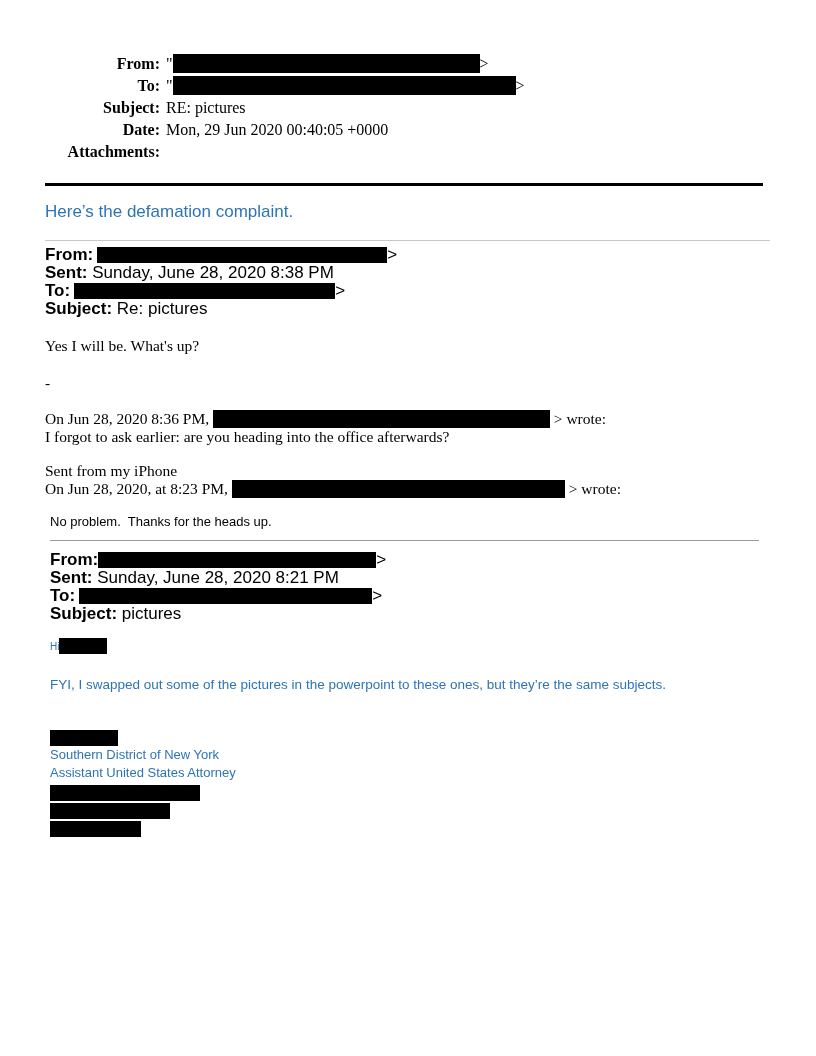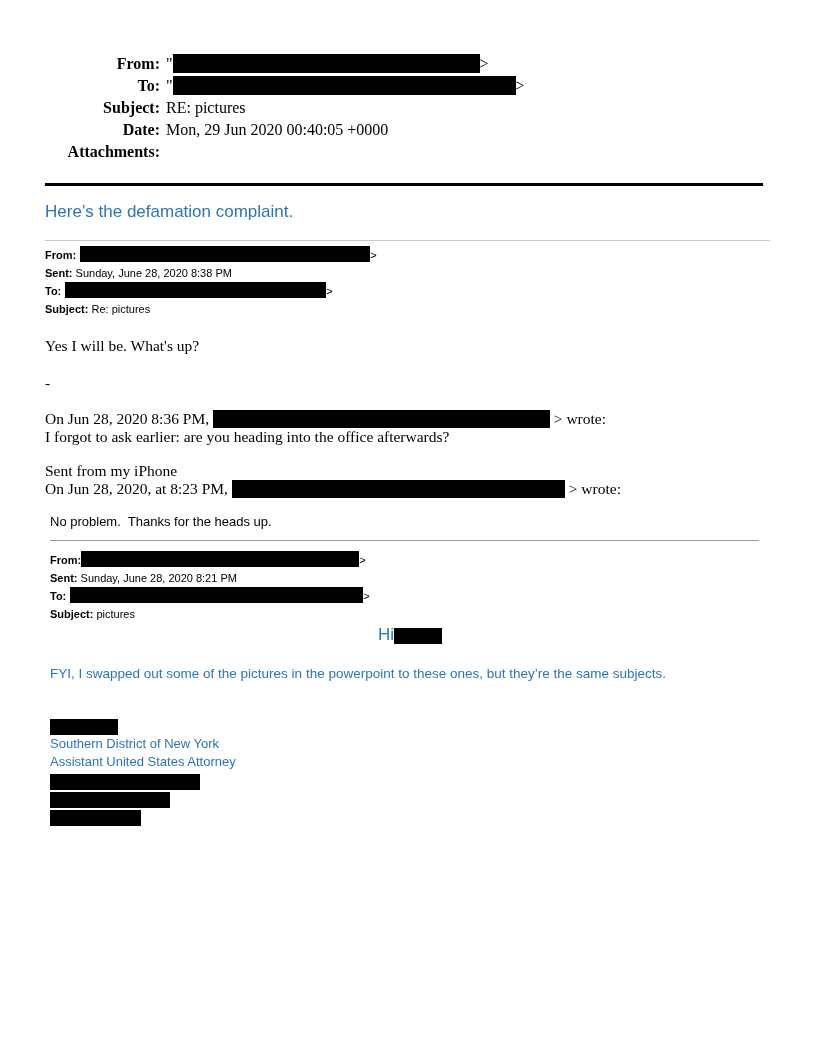--- a/index.html
+++ b/index.html
@@ -25,37 +25,37 @@
   .r-block{ display:block; height:16px; }
 
   .rule-thick { margin-top:20px; width:718px; height:3px; background:#000; }
   .rule-thin1 { margin-top:20px; width:725px; border-top:1px solid #c9c9c9; }
   .rule-thin2 { margin-top:10px; width:709px; border-top:1px solid #9a9a9a; }
 
   
   .sans { font-family:"Liberation Sans", sans-serif; }
   .blue { color:#2E74B5; }
   .intro { margin-top:17px; font-size:17px; line-height:17px; }
-  .meta { margin-top:5px; font-size:11px; line-height:18px; }
+  .meta { margin-top:5px; font-size:17px; line-height:18px; }
   .meta .b { font-weight:bold; }
   .meta .gap { margin-left:4px; }
 
   
   .body-serif { font-size:15.5px; line-height:18px; }
   .p1 { margin-top:19px; }
   .p2 { margin-top:19px; }
   .p3 { margin-top:18px; }
   .p4 { margin-top:16px; }
   .p5 { }
 
   
   .quote-block { margin-left:5px; }
   .np { margin-top:15px; font-size:13px; line-height:17px; white-space:pre-wrap; }
   .meta2 { margin-top:10px; }
-  .hi  { margin-top:4px; font-size:17px; line-height:16px;text-align:center; }
+  .hi  { margin-top:15px; font-size:10px; line-height:16px; }
   .fyi { margin-top:21px; font-size:13.5px; line-height:17px; }
   .sig { font-size:13px; line-height:18px; }
   .sig-name { margin-top:37px; width:68px; }
   .sig-bar1 { margin-top:3px; width:150px; }
   .sig-bar2 { margin-top:2px; width:120px; }
   .sig-bar3 { margin-top:2px; width:91px; }
 </style>
 </head>
 <body>
 

